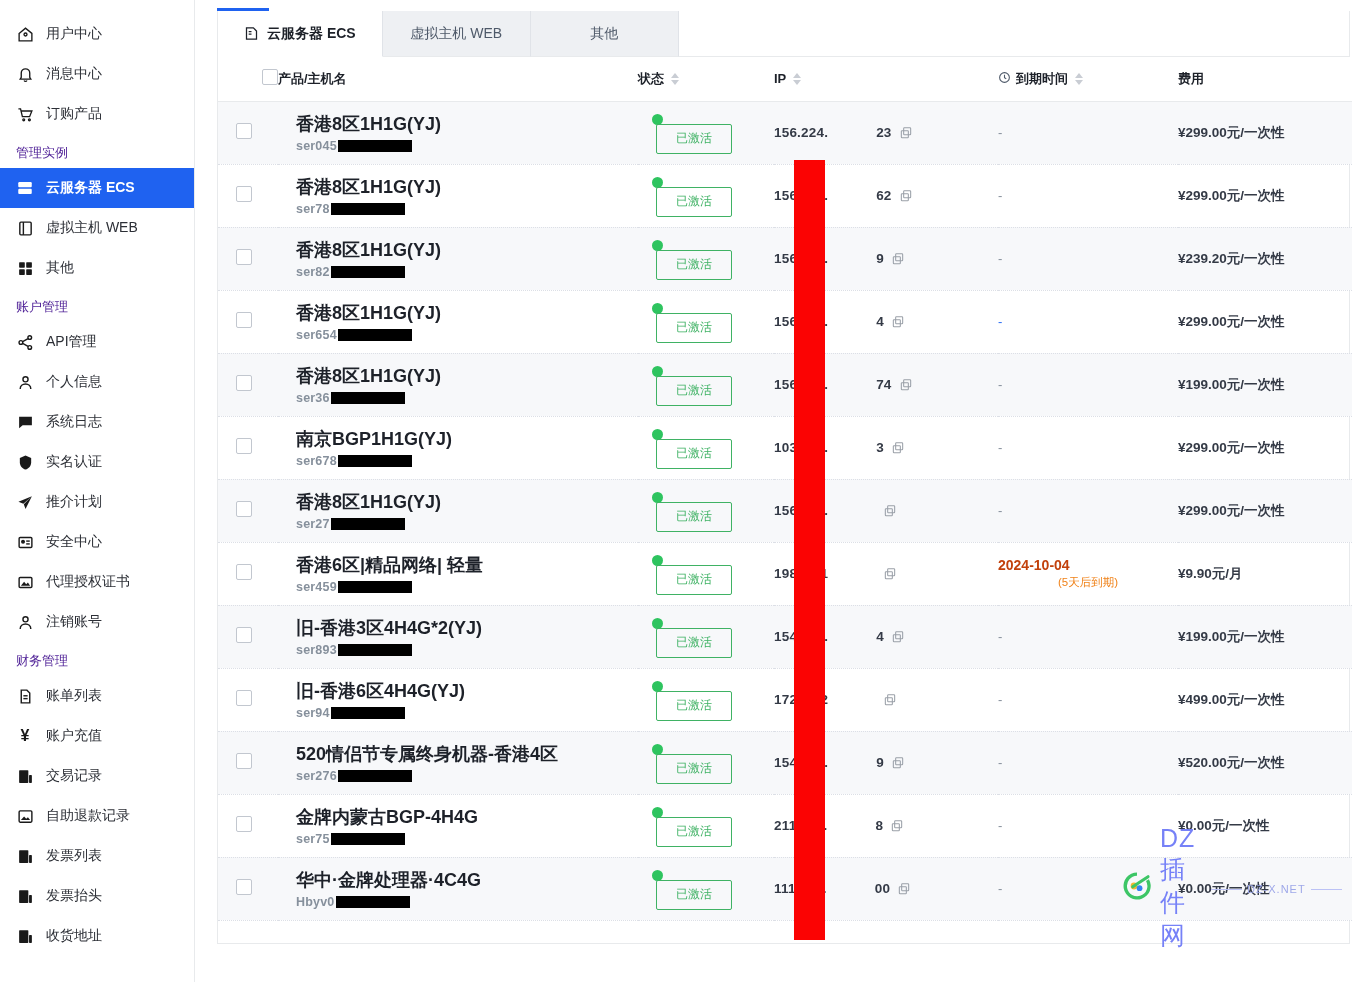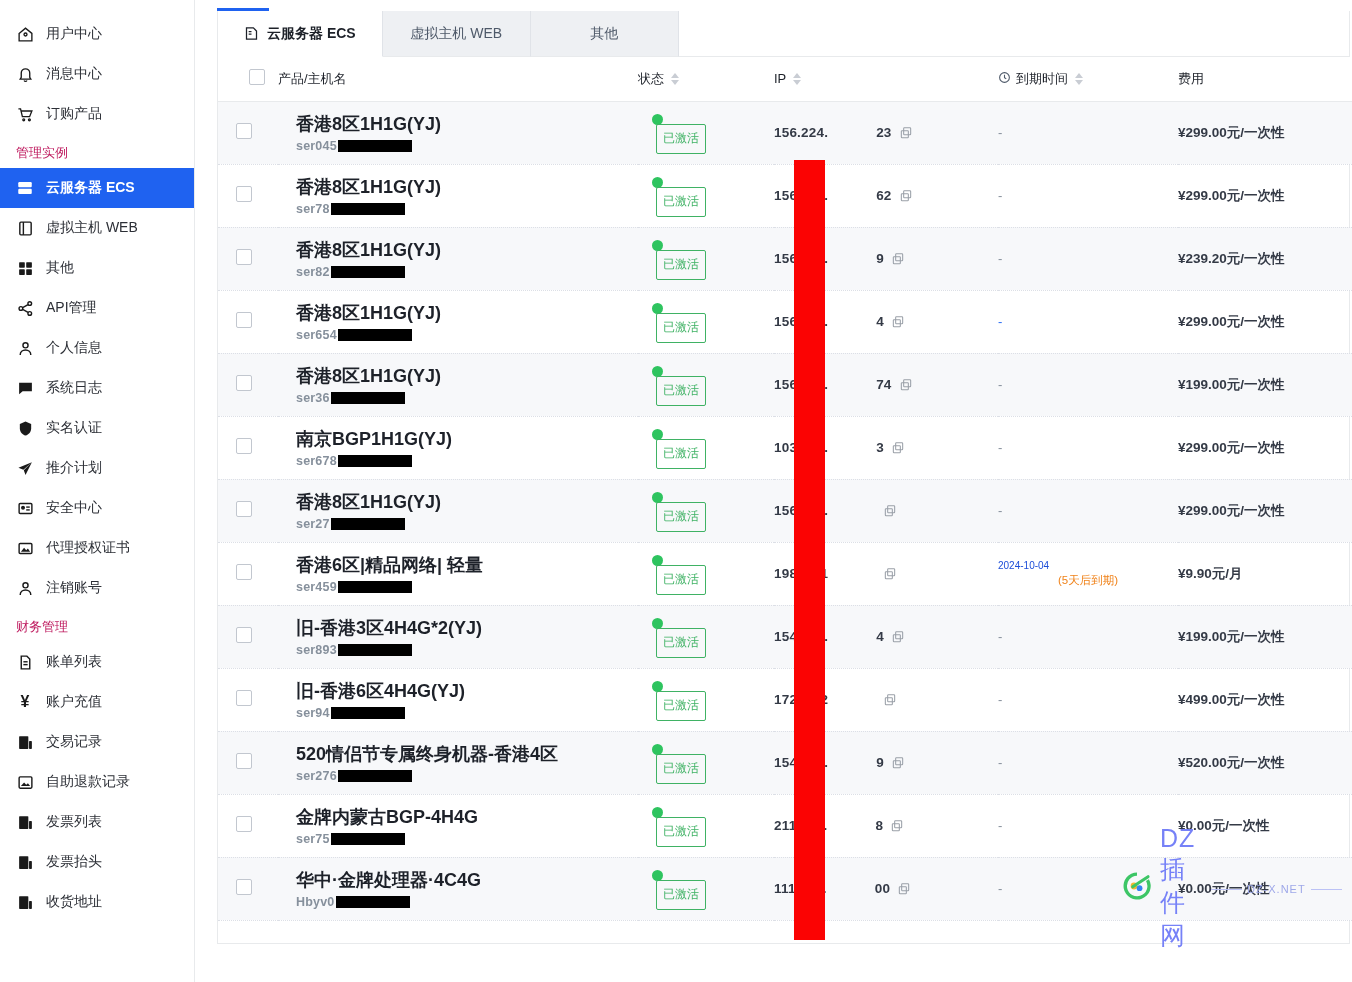--- a/index.html
+++ b/index.html
@@ -38,21 +38,21 @@
   }
   .nav-item svg { display: block; }
   .nav-item.active {
     background: #1f62f0;
     color: #ffffff;
     font-weight: bold;
   }
   .nav-item.active .ico { color: #ffffff; }
   .nav-group {
     font-size: 13px;
-    color: #be185d;
+    color: #4c1d95;
     padding: 12px 0 6px 16px;
     height: 34px;
     display: flex; align-items: flex-end;
   }
 
   
   .main {
     flex: 1 1 auto;
     position: relative;
     height: 982px;
@@ -107,22 +107,22 @@
     color: #1d2129;
     font-weight: bold;
     border-bottom: 1px solid #ffffff;
   }
   .tab .ticon { display: inline-flex; }
   .tab-filler { flex: 1 1 auto; border-bottom: 1px solid #e8eaec; background:#fff;}
 
   
   table.grid { width: 100%; border-collapse: collapse; table-layout: fixed; }
   table.grid th {
-    font-size: 13px; font-weight: normal; color: #1d2129;
-    text-align: center;
+    font-size: 13px; font-weight: bold; color: #1d2129;
+    text-align: right;
     height: 44px;
     padding: 0;
     background: #fff;
     border-bottom: 1px solid #e8eaec;
     vertical-align: middle;
   }
   .th-inner { display: flex; align-items: center; gap: 5px; }
   .sorter { display: inline-flex; flex-direction: column; gap: 2px; margin-left: 2px; }
   .sorter i {
     display: block; width: 0; height: 0;
@@ -160,39 +160,39 @@
   .cell-pad { padding-left: 18px; }
   .prod-name { font-size: 18px; font-weight: bold; color: #1d2129; line-height: 1.35; }
   .host-line { display: flex; align-items: center; margin-top: 3px; }
   .host-prefix { font-size: 12.5px; font-weight: bold; color: #86909c; letter-spacing: .2px;}
   .redact { display: inline-block; height: 12px; background: #000; margin-left: 1px; }
 
   
   .status-wrap { position: relative; width: 58px; height: 34px; margin-left: 18px; }
   .status-box {
     position: absolute; left: 0; top: 8px;
-    width: 50px; height: 30px;
+    width: 76px; height: 30px;
     border: 1px solid #3fb264;
     border-radius: 2px;
     display: flex; align-items: center; justify-content: center;
     font-size: 12px; color: #3fb264;
     background: transparent;
   }
   .status-dot {
     position: absolute; left: -4px; top: -2px;
     width: 11px; height: 11px; border-radius: 50%;
     background: #2ec45f;
   }
 
   .ip-cell { display: flex; align-items: center; gap: 7px; font-size: 13.5px; font-weight: bold; color: #343a46; letter-spacing:.2px;}
   .copy-ico { color: #9aa0a8; display: inline-flex; }
 
   .exp-dash { color: #86909c; font-size: 13px; }
   .exp-dash.link { color: #2b6ef5; }
-  .exp-date { font-size: 10px; font-weight: normal; color: #1d4ed8; }
+  .exp-date { font-size: 14px; font-weight: bold; color: #c2410c; }
   .exp-warn { font-size: 11.5px; color: #f08219; margin-top: 2px; text-align: center; }
   .fee { font-size: 13.5px; font-weight: bold; color: #343a46; }
 
   
   .redbar {
     position: absolute;
     background: #fb0303;
     z-index: 40;
     pointer-events: none;
   }
@@ -275,20 +275,21 @@
         <svg width="17" height="17" viewBox="0 0 24 24" fill="currentColor">
             <rect x="3" y="3" width="8" height="8" rx="1"></rect>
             <rect x="13" y="3" width="8" height="8" rx="1"></rect>
             <rect x="3" y="13" width="8" height="8" rx="1"></rect>
             <rect x="13" y="13" width="8" height="8" rx="1"></rect>
           </svg>
       </span>
       <span>其他</span>
     </div>
 
+    <div class="nav-group">账户管理</div>
 
     <div class="nav-item">
       <span class="ico">
         <svg width="17" height="17" viewBox="0 0 24 24" fill="none" stroke="currentColor" stroke-width="2">
             <circle cx="18" cy="5" r="2.6"></circle>
             <circle cx="5.5" cy="12" r="2.6"></circle>
             <circle cx="18" cy="19" r="2.6"></circle>
             <line x1="8" y1="10.6" x2="15.6" y2="6.4"></line>
             <line x1="8" y1="13.4" x2="15.6" y2="17.6"></line>
           </svg>

